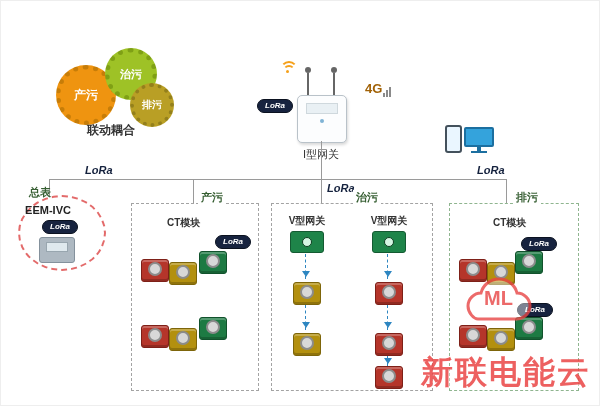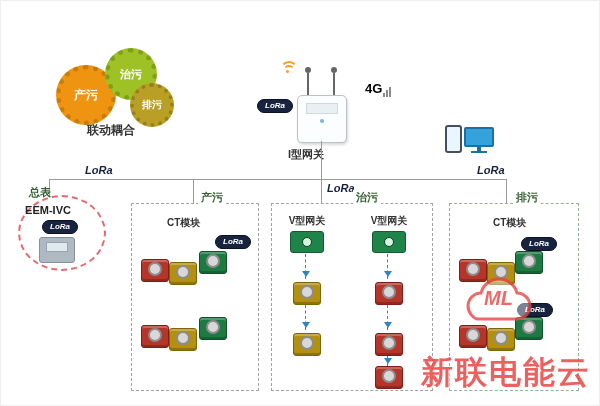--- a/index.html
+++ b/index.html
@@ -61,24 +61,24 @@
     <span class="arc" style="width:8px;height:8px;left:3px;top:4px"></span>
     <span class="abs" style="left:6px;top:9px;width:3px;height:3px;border-radius:50%;background:#f5a01a"></span>
   </div>
   <div class="abs ant" style="left:306px;top:72px;height:24px"></div>
   <div class="abs ant" style="left:332px;top:72px;height:24px"></div>
   <div class="abs gw-body" style="left:296px;top:94px">
     <div class="gw-screen"></div>
     <div class="gw-dot"></div>
   </div>
   <span class="lora" style="left:256px;top:98px">LoRa</span>
-  <div class="abs txt" style="left:273px;top:146px;width:64px;text-align:center;font-size:11px;font-weight:bold">I型网关</div>
+  <div class="abs txt" style="left:288px;top:146px;width:64px;text-align:center;font-size:11px;font-weight:normal">I型网关</div>
 
   <div class="abs" style="left:364px;top:78px">
-    <span style="color:#000000;font-weight:bold;font-size:13px">4G</span><span class="sigbar" style="height:4px"></span><span class="sigbar" style="height:7px"></span><span class="sigbar" style="height:10px"></span>
+    <span style="color:#a16207;font-weight:bold;font-size:13px">4G</span><span class="sigbar" style="height:4px"></span><span class="sigbar" style="height:7px"></span><span class="sigbar" style="height:10px"></span>
   </div>
 
 
   <div class="abs" style="left:444px;top:124px;width:13px;height:24px;border:2px solid #44515c;border-radius:3px;background:#eaf6ff"></div>
   <div class="abs" style="left:463px;top:126px">
     <div style="width:26px;height:16px;background:#34a3dc;border:2px solid #1c6fa0;border-radius:2px"></div>
     <div style="width:4px;height:4px;background:#1c6fa0;margin:0 auto"></div>
     <div style="width:16px;height:2px;background:#1c6fa0;margin:0 auto"></div>
   </div>
 
@@ -178,17 +178,17 @@
       <span class="hole"></span>
     </div>
   <div class="abs ct greenm" style="left:514px;top:316px">
       <span class="hole"></span>
     </div>
 
   <div class="abs" style="left:452px;top:270px;opacity:.8">
     <svg width="88" height="58" viewBox="0 0 88 58">
       <path d="M25 48 h38 c8 0 14 -6 14 -13 c0 -7 -6 -13 -13 -13 c-2 -8 -9 -14 -18 -14 c-9 0 -16 6 -18 14 c-7 0 -13 6 -13 13 c0 7 6 13 10 13 z" fill="#ffffff" fill-opacity="0.55" stroke="#e84545" stroke-width="3"></path>
     </svg>
-    <div class="abs" style="left:31px;top:16px;font-size:20px;font-weight:bold;font-style:italic;color:#e84545">ML</div>
+    <div class="abs" style="left:31px;top:16px;font-size:20px;font-weight:bold;color:#e84545">ML</div>
   </div>
   <div class="abs brand" style="left:420px;top:350px">新联电能云</div>
 
 </div>
 
 </body></html>

